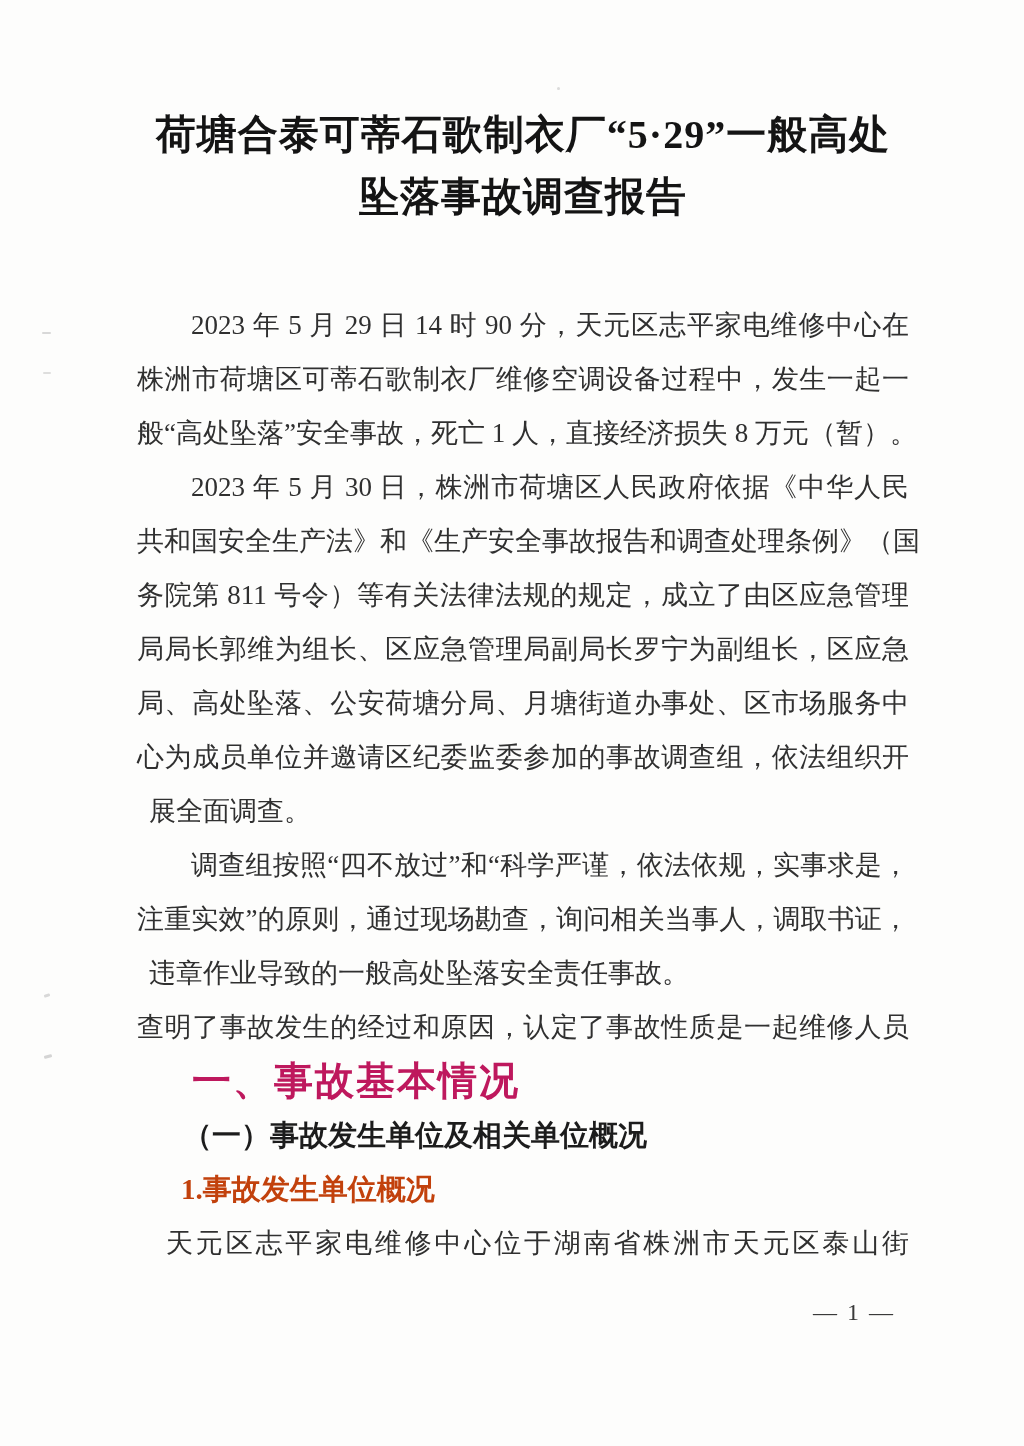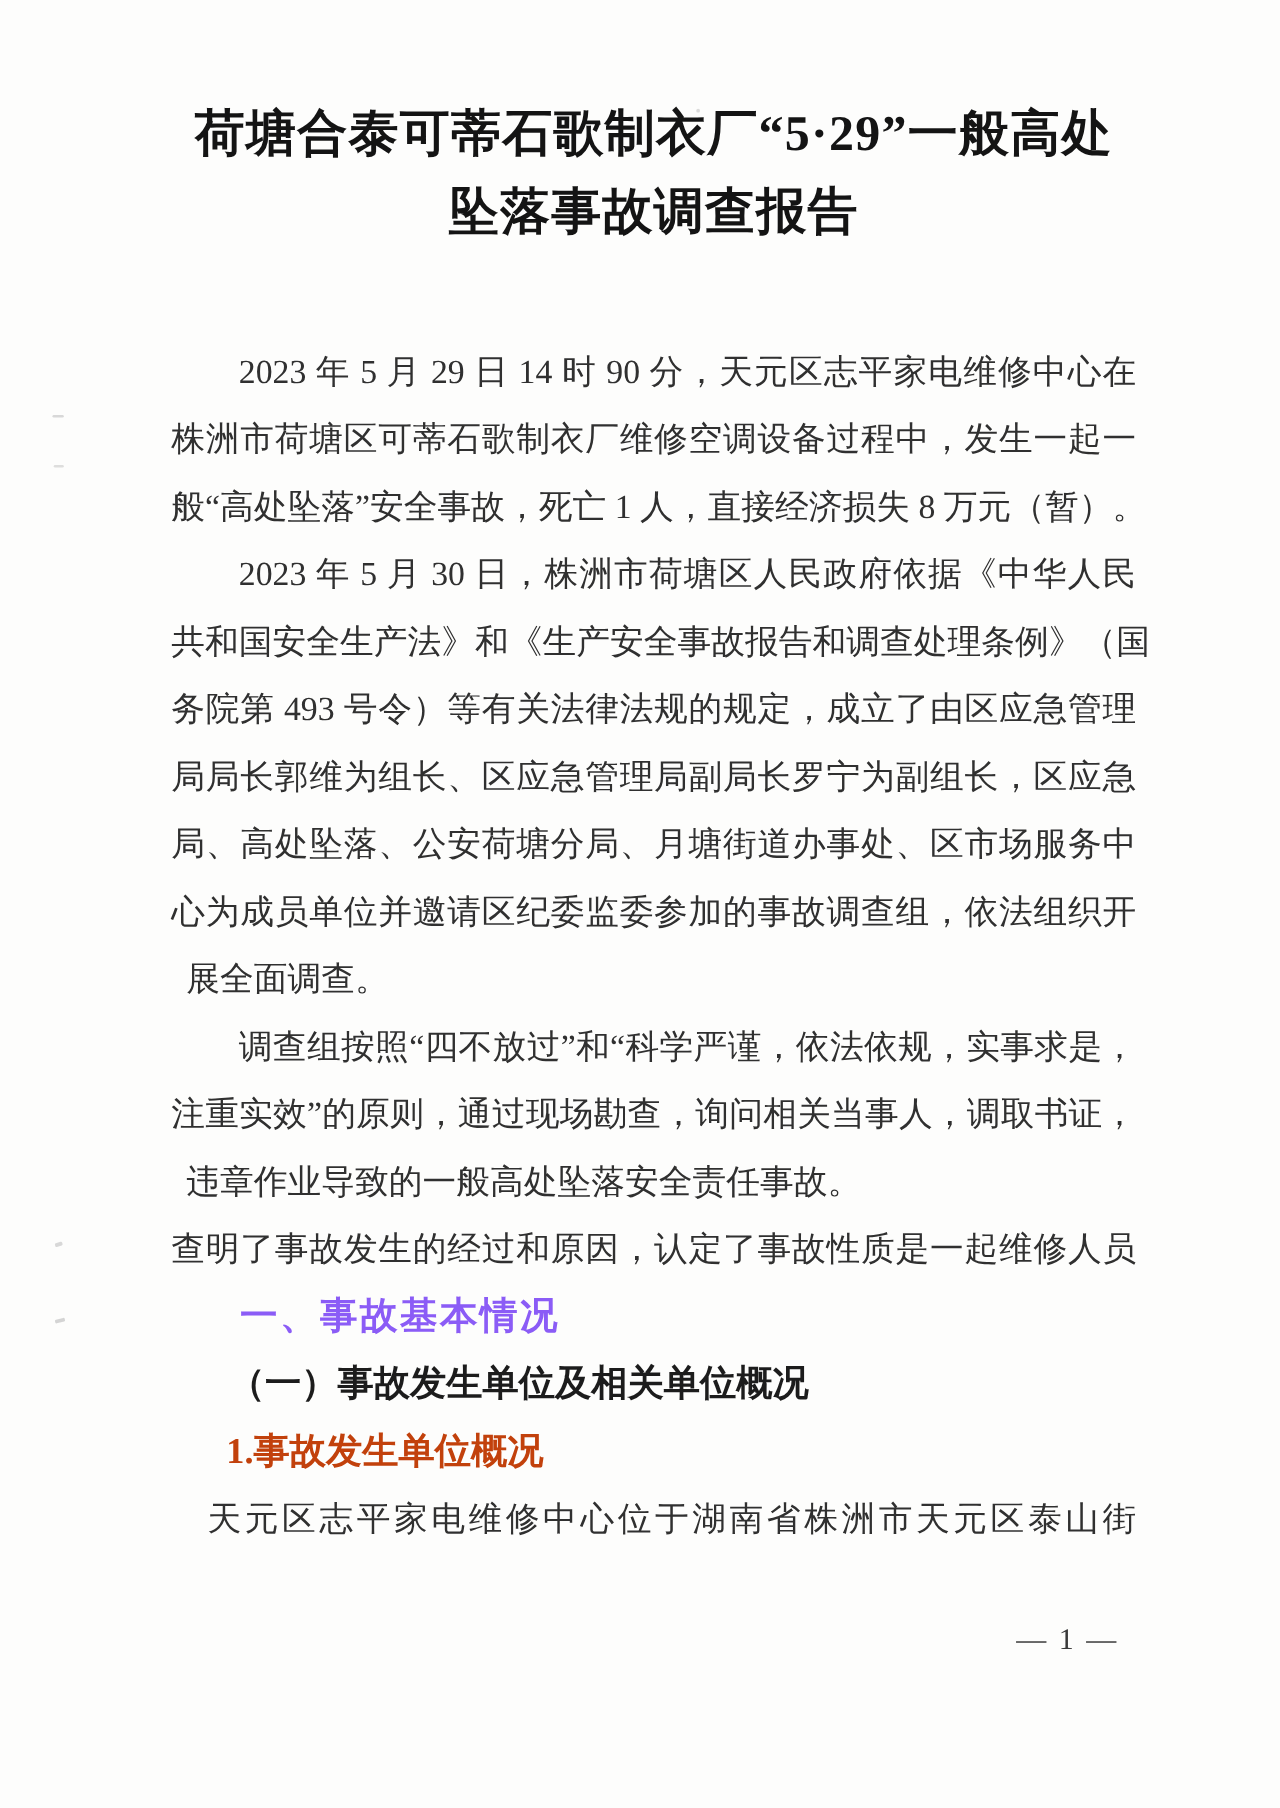--- a/index.html
+++ b/index.html
@@ -11,21 +11,21 @@
     position: relative;
     width: 1024px;
     height: 1446px;
     background: #fdfdfc;
     overflow: hidden;
     font-family: "Liberation Serif", "DejaVu Serif", serif;
     color: #2e2e2e;
   }
   
   .title-block {
-    padding-top: 76px;
+    padding-top: 104px;
     margin-left: 137px;
     width: 772px;
     text-align: center;
     font-weight: 700;
     font-size: 40px;
     line-height: 62px;
     color: #141414;
     letter-spacing: 1px;
   }
   
@@ -52,23 +52,23 @@
     margin-left: 12px;
   }
   .content .line.p4first {
     text-indent: 29px;
   }
   
   .content .h-num {
     margin: 0;
     height: 54px;
     line-height: 54px;
-    font-size: 30px;
+    font-size: 39px;
     font-weight: 700;
-    color: #8b5cf6;
+    color: #be185d;
     font-family: "Liberation Sans", "DejaVu Sans", sans-serif;
     padding-left: 55px;
     letter-spacing: 2px;
     text-align: left;
     text-align-last: left;
   }
   .content .h-sub {
     margin: 0;
     height: 54px;
     line-height: 54px;
@@ -123,21 +123,21 @@
   </div>
 
   <div class="content">
 
     <p class="line first">2023 年 5 月 29 日 14 时 90 分，天元区志平家电维修中心在</p>
     <p class="line">株洲市荷塘区可蒂石歌制衣厂维修空调设备过程中，发生一起一</p>
     <p class="line">般“高处坠落”安全事故，死亡 1 人，直接经济损失 8 万元（暂）。</p>
 
     <p class="line first">2023 年 5 月 30 日，株洲市荷塘区人民政府依据《中华人民</p>
     <p class="line">共和国安全生产法》和《生产安全事故报告和调查处理条例》（国</p>
-    <p class="line">务院第 493 号令）等有关法律法规的规定，成立了由区应急管理</p>
+    <p class="line">务院第 811 号令）等有关法律法规的规定，成立了由区应急管理</p>
     <p class="line">局局长郭维为组长、区应急管理局副局长罗宁为副组长，区应急</p>
     <p class="line">局、高处坠落、公安荷塘分局、月塘街道办事处、区市场服务中</p>
     <p class="line">心为成员单位并邀请区纪委监委参加的事故调查组，依法组织开</p>
     <p class="line end">展全面调查。</p>
 
     <p class="line first">调查组按照“四不放过”和“科学严谨，依法依规，实事求是，</p>
     <p class="line">注重实效”的原则，通过现场勘查，询问相关当事人，调取书证，</p>
     <p class="line end">违章作业导致的一般高处坠落安全责任事故。</p>
     <p class="line">查明了事故发生的经过和原因，认定了事故性质是一起维修人员</p>
 

